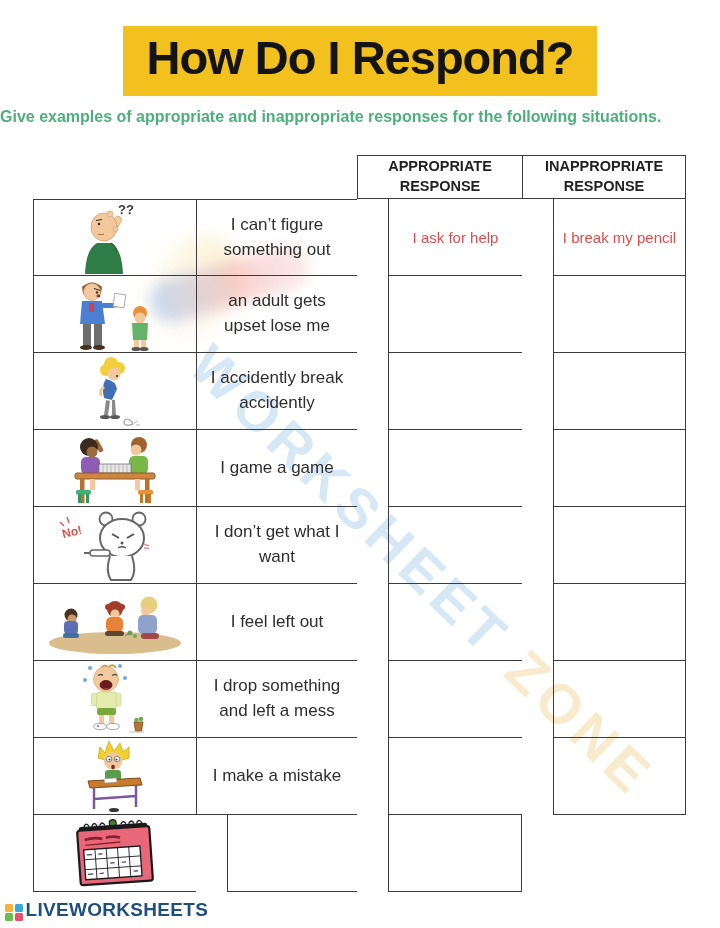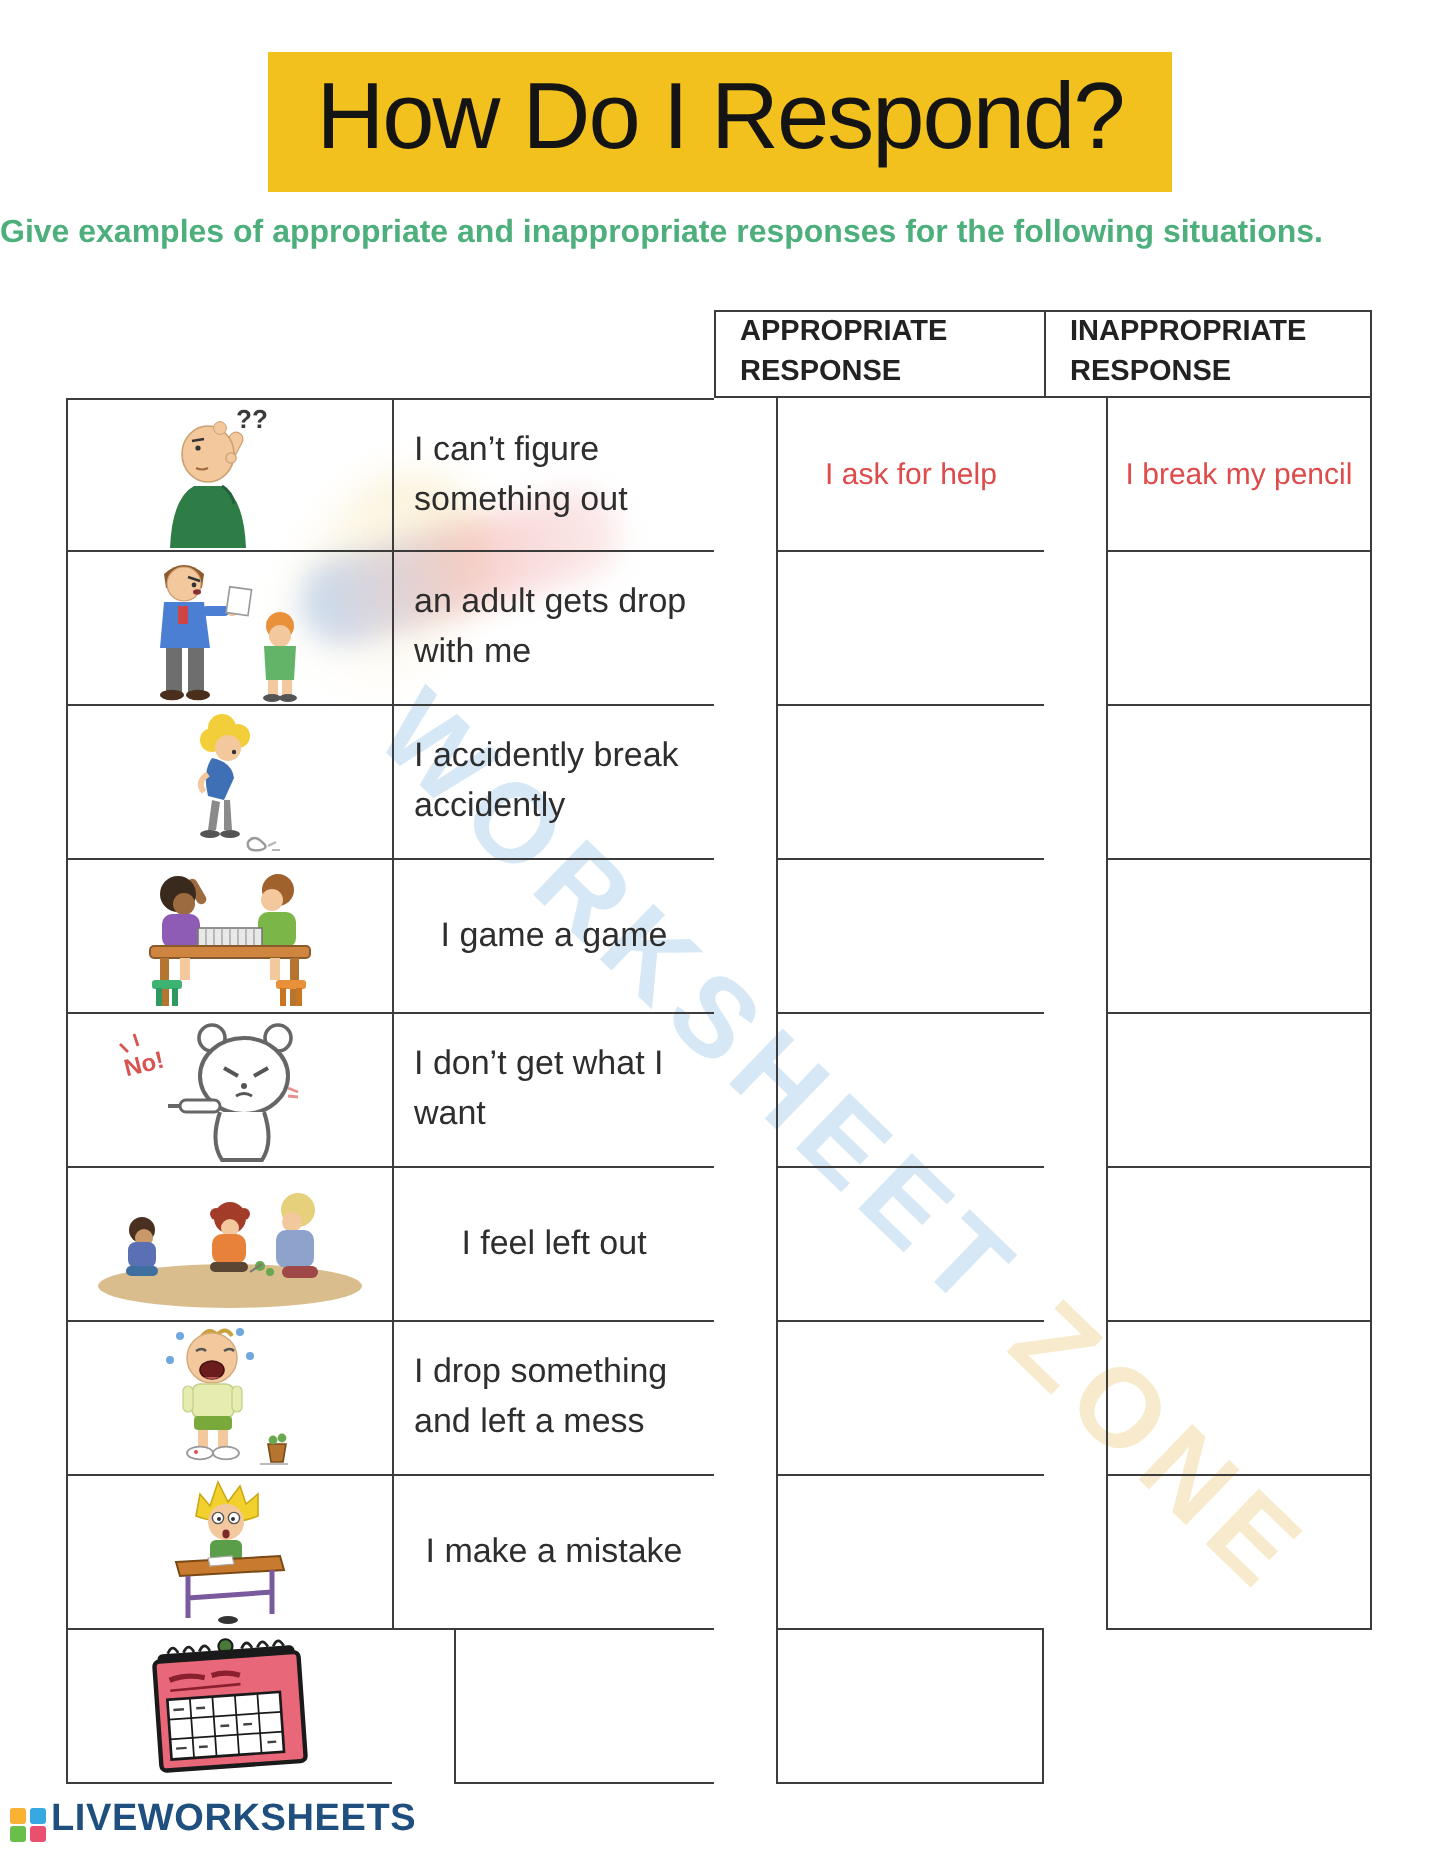--- a/index.html
+++ b/index.html
@@ -2,42 +2,42 @@
 <html style="--title-bg: #F2C11E; --title-text: #141414; --subtitle-text: #4DAF7C; --answer-text: #DE4B4B; --table-border: #3C3C3C; --cell-text: #2E2E2E; --header-text: #222222; --brand-text: #1F4F7E; --watermark-blue: #9EC7E8; --watermark-yellow: #F0D08A; --logo-sq-tl: #F9B234; --logo-sq-tr: #36A9E1; --logo-sq-bl: #6ABF4B; --logo-sq-br: #E94F6E;"><head>
 <meta charset="utf-8">
 <style>
   html,body { margin:0; padding:0; background:#fff; }
   body { font-family:"Liberation Sans", sans-serif; }
   .sheet { position:relative; width:720px; height:928px; margin:0 auto; background:#ffffff; overflow:hidden; }
 
   
   .title-wrap { position:absolute; top:26px; left:0; width:100%; text-align:center; }
   .title-band { display:inline-block; background:var(--title-bg,#F2C11E); color:var(--title-text,#141414);
-    font-size:47px; font-weight:400; line-height:1.25; padding:3px 24px 8px; white-space:nowrap; letter-spacing:-1px; }
+    font-size:47px; font-weight:700; line-height:1.25; padding:3px 24px 8px; white-space:nowrap; letter-spacing:-1px; }
   .subtitle { position:absolute; top:108px; left:0; width:100%; text-align:left;
     color:var(--subtitle-text,#4DAF7C); font-size:16px; font-weight:600; }
 
   
   .wm-text { position:absolute; left:222px; top:332px; transform:rotate(44deg); transform-origin:0 0;
     font-size:56px; font-weight:700; letter-spacing:6px; white-space:nowrap; opacity:.42; pointer-events:none; z-index:1; }
   .wm-blue { color:var(--watermark-blue,#9EC7E8); }
   .wm-yellow { color:var(--watermark-yellow,#F0D08A); }
   .wm-blob1 { position:absolute; left:148px; top:262px; width:165px; height:44px; border-radius:22px;
     background:linear-gradient(100deg,#7fb3e8 0%,#f0a0a0 55%,#f8d6d6 100%); transform:rotate(-16deg);
     filter:blur(7px); opacity:.45; pointer-events:none; z-index:1; }
   .wm-blob2 { position:absolute; left:152px; top:232px; width:80px; height:120px; border-radius:40px;
     background:linear-gradient(180deg,#f7e6b4,transparent); transform:rotate(38deg);
     filter:blur(9px); opacity:.55; pointer-events:none; z-index:1; }
 
   
   .grid { position:absolute; top:155px; left:33px; display:grid;
     grid-template-columns:163px 161px 165px 164px; grid-template-rows:44px repeat(9,77px); z-index:2; }
   .cell { box-sizing:border-box; border-left:1.5px solid var(--table-border,#3C3C3C);
     border-bottom:1.5px solid var(--table-border,#3C3C3C);
-    display:flex; align-items:center; justify-content:center; text-align:left; }
+    display:flex; align-items:center; justify-content:center; text-align:center; }
   .col4 { border-right:1.5px solid var(--table-border,#3C3C3C); }
   .spacer { border:none; grid-column:1 / 3; }
   .hdr { border-top:1.5px solid var(--table-border,#3C3C3C); font-weight:bold; font-size:14.5px;
     color:var(--header-text,#222); line-height:1.35; padding:2px 12px; }
   .row1-top { border-top:1.5px solid var(--table-border,#3C3C3C); }
   .sit { font-size:17px; color:var(--cell-text,#2E2E2E); line-height:1.45; padding:0 10px; }
   .resp { font-size:15px; color:var(--answer-text,#DE4B4B); padding:0 8px;margin-left:31px; }
   .img-cell { padding:2px; overflow:hidden; }
   .img-cell svg { display:block; }
 
@@ -107,21 +107,21 @@
         <ellipse cx="45" cy="70.5" rx="6" ry="2.6" fill="#4a2f1d"></ellipse>
         <circle cx="86" cy="36" r="7" fill="#e8913a"></circle>
         <circle cx="86" cy="41" r="5.5" fill="#f3c89d"></circle>
         <path d="M78 46 L94 46 L93 63 L79 63 Z" fill="#63b368"></path>
         <rect x="80" y="63" width="5" height="8" fill="#f3c89d"></rect>
         <rect x="87" y="63" width="5" height="8" fill="#f3c89d"></rect>
         <ellipse cx="82" cy="72" rx="4.5" ry="2" fill="#555"></ellipse>
         <ellipse cx="90" cy="72" rx="4.5" ry="2" fill="#555"></ellipse>
       </svg>
     </div>
-    <div class="cell sit">an adult gets drop with me</div>
+    <div class="cell sit">an adult gets upset lose me</div>
     <div class="cell resp"></div>
     <div class="cell resp col4"></div>
 
     <div class="cell img-cell">
       <svg width="122" height="72" viewBox="0 0 122 72">
         <circle cx="57" cy="9" r="7" fill="#f2cf3a"></circle>
         <circle cx="65" cy="13" r="6" fill="#f2cf3a"></circle>
         <circle cx="52" cy="15" r="6" fill="#f2cf3a"></circle>
         <circle cx="60" cy="19" r="6.5" fill="#f3c89d"></circle>
         <circle cx="63" cy="21" r="1.1" fill="#333"></circle>

